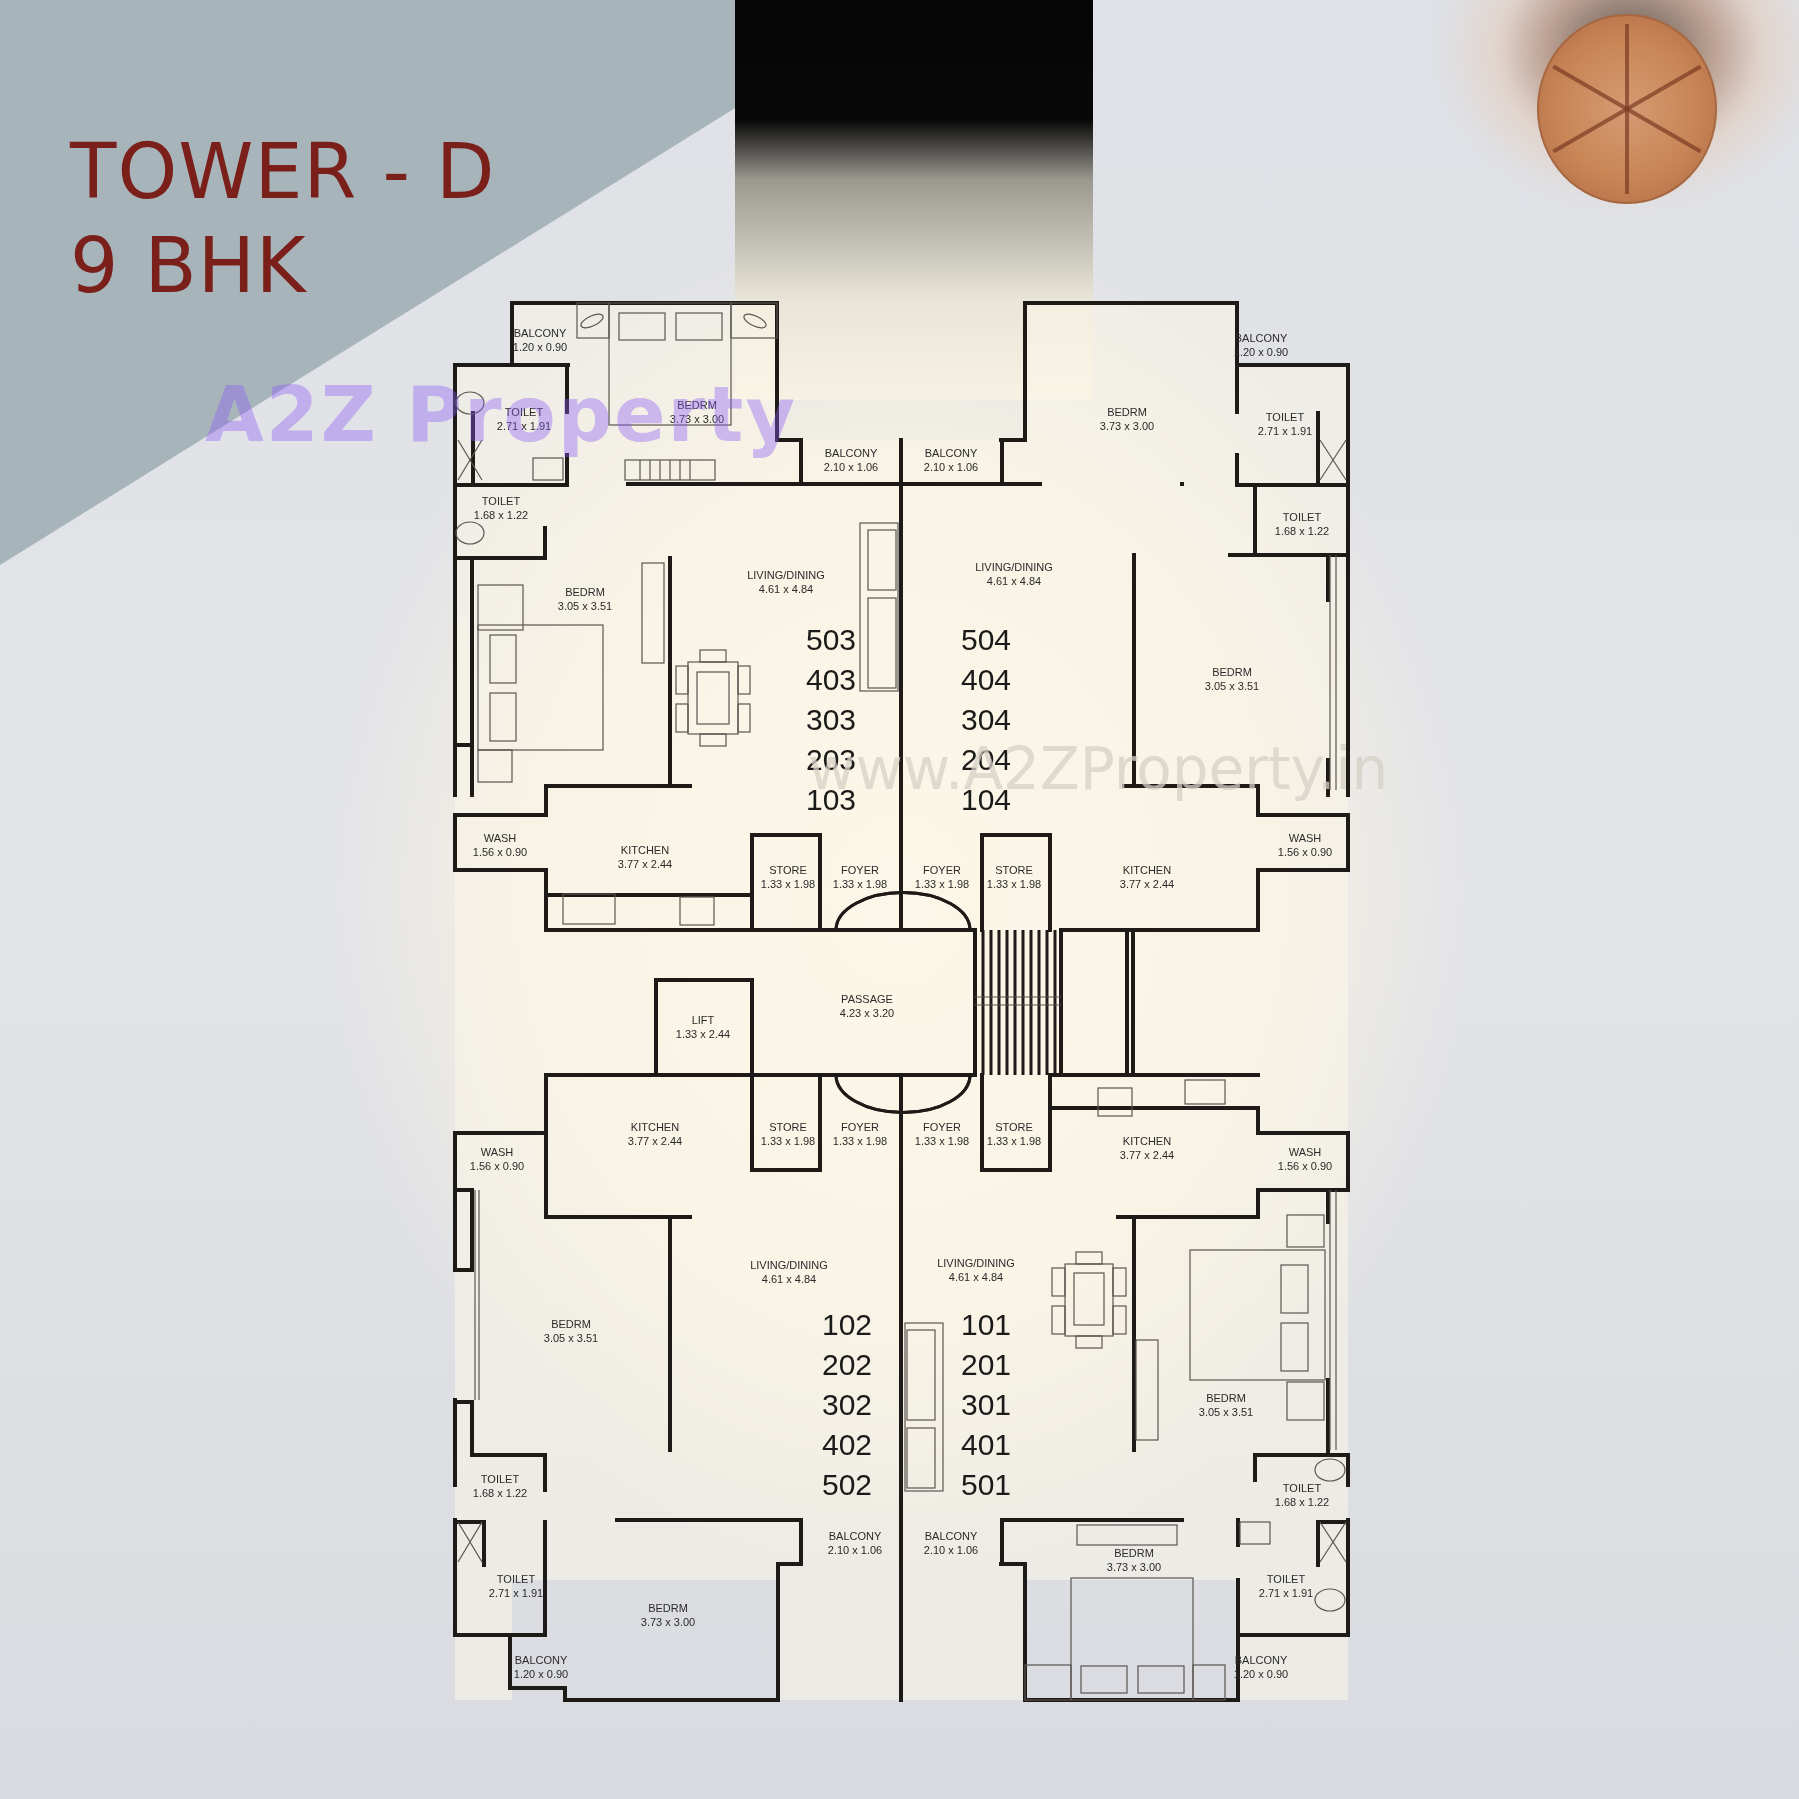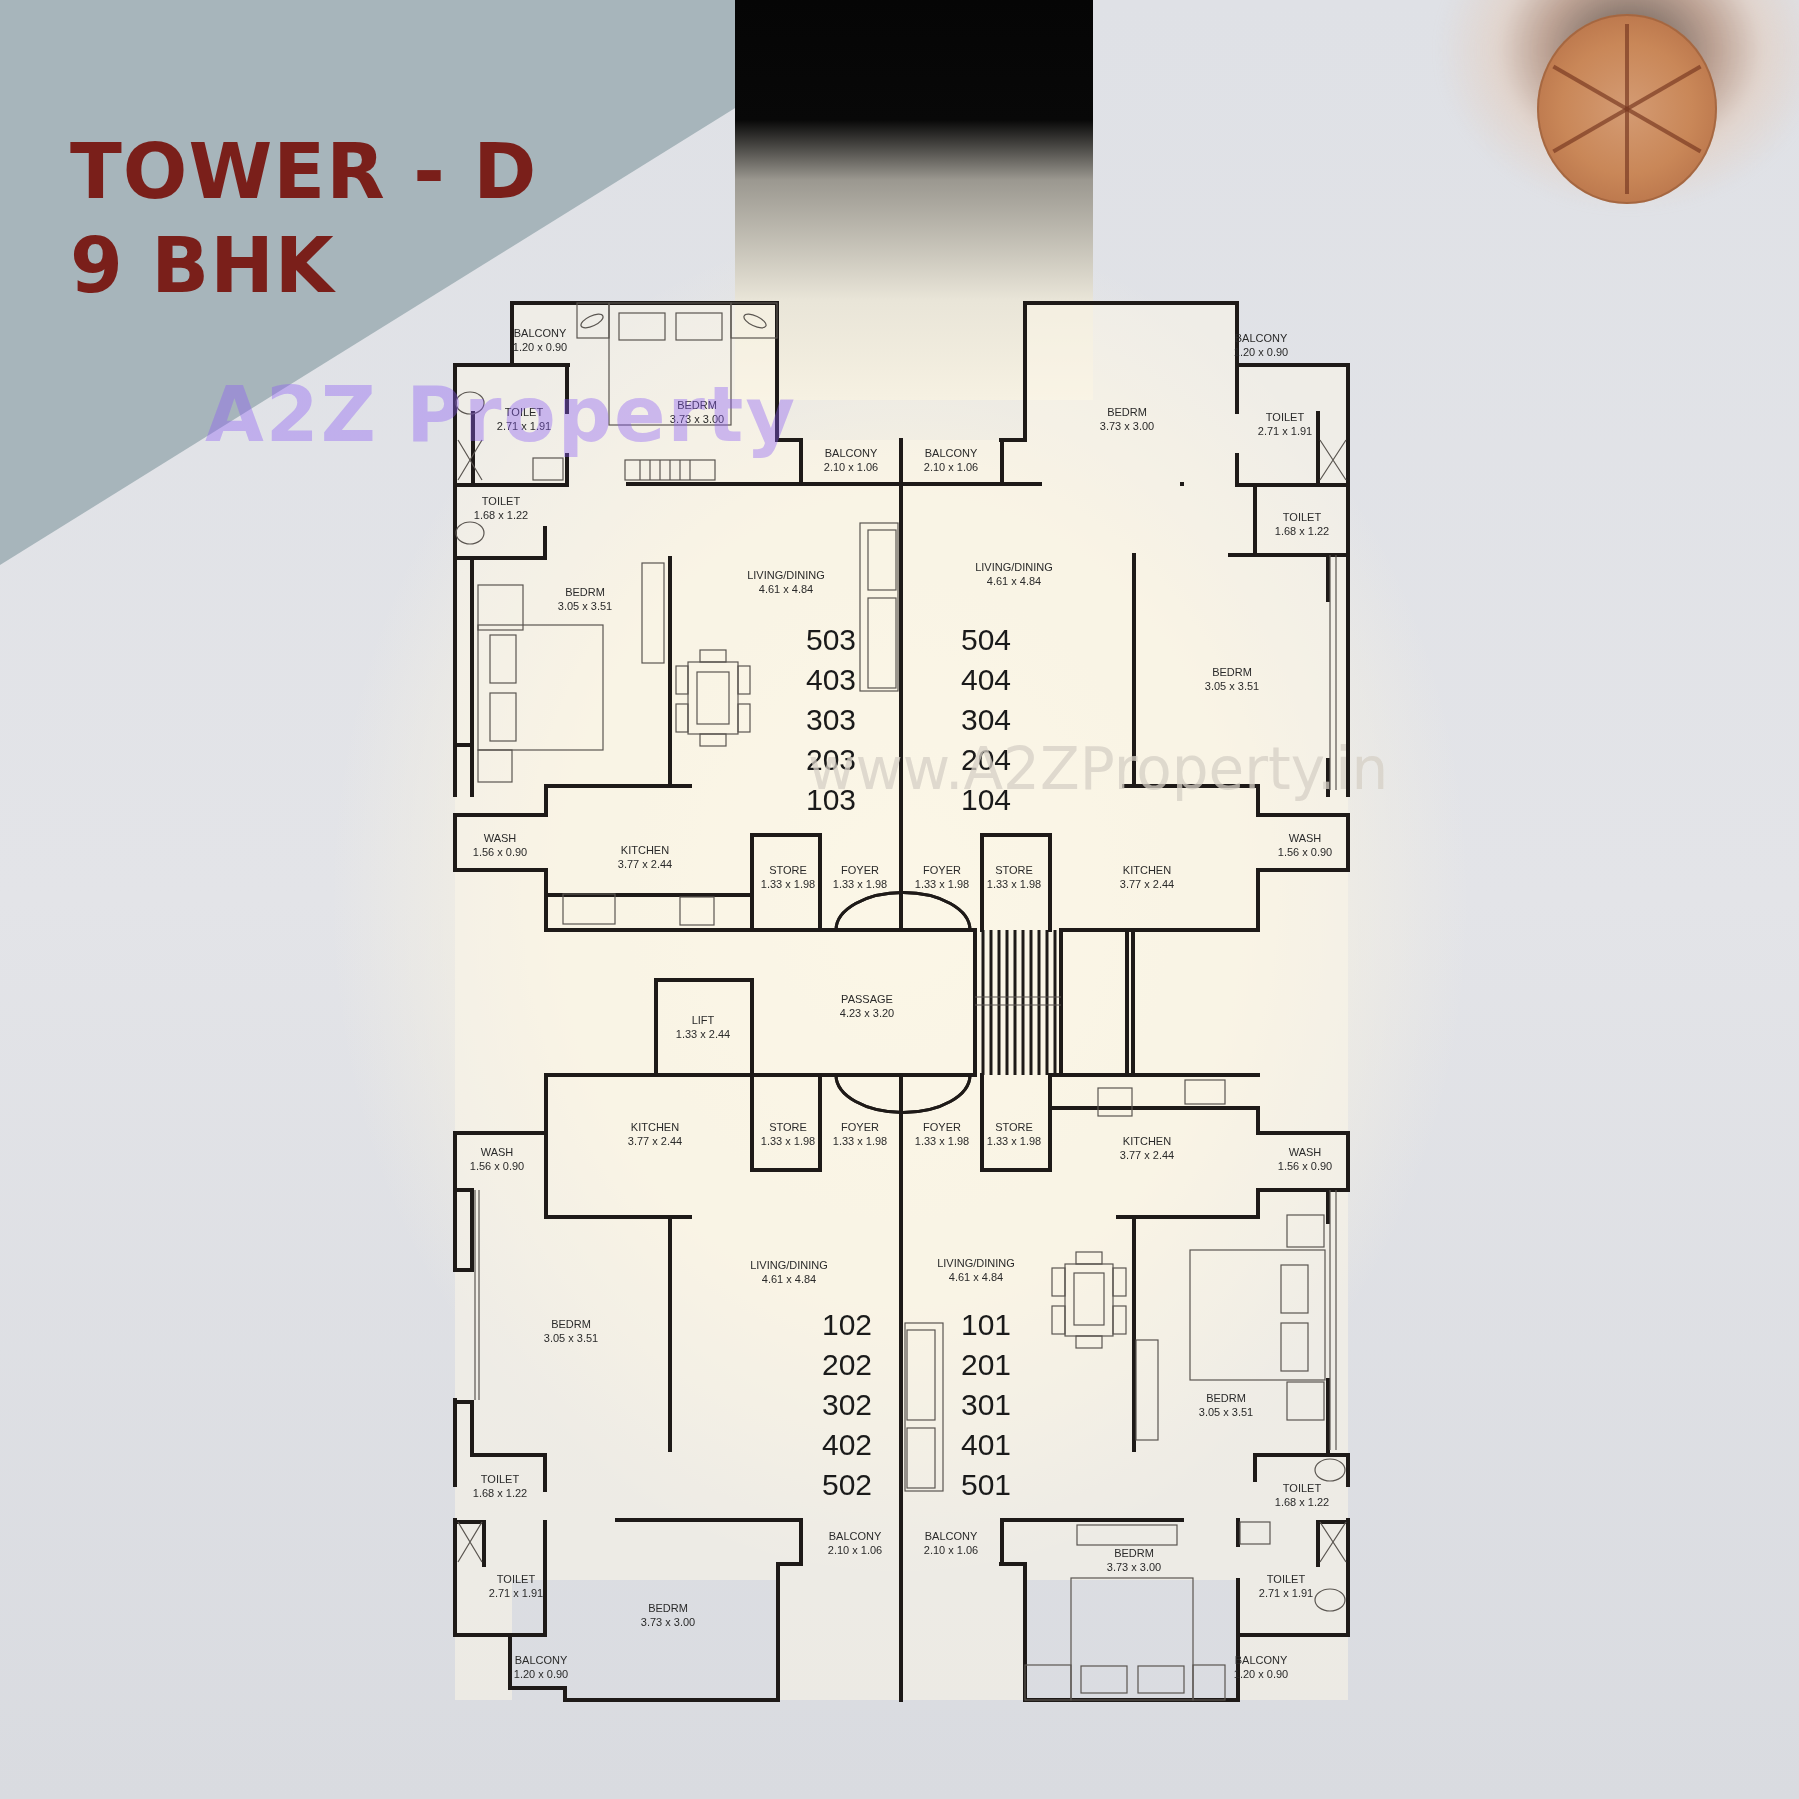--- a/index.html
+++ b/index.html
@@ -16,21 +16,21 @@
       background:linear-gradient(180deg,#050505 0%,#080808 30%,#9b9890 45%,#e9e5d8 75%,#f6f1e2 100%);}
   .burst{position:absolute;left:1250px;top:-60px;width:560px;height:460px;
       background:radial-gradient(ellipse 240px 200px at 380px 110px, rgba(70,58,50,0.85) 0%, rgba(160,110,80,0.55) 35%, rgba(230,190,160,0.35) 55%, rgba(230,230,232,0) 80%);
       filter:blur(6px);}
   .bead{position:absolute;left:1537px;top:14px;width:180px;height:190px;border-radius:50%;
       background:radial-gradient(circle at 50% 50%,#d49b73 0%,#c98758 50%,#b9744a 80%,#9c5e3a 100%);
       box-shadow:0 0 0 2px rgba(120,70,40,0.35) inset;}
   .bead::before,.bead::after{content:"";position:absolute;left:88px;top:10px;width:4px;height:170px;background:#7b3a22;opacity:.7;}
   .bead::after{transform:rotate(60deg);}
   .bead-line3{position:absolute;left:88px;top:10px;width:4px;height:170px;background:#7b3a22;opacity:.7;transform:rotate(-60deg);}
-  .title{position:absolute;left:70px;top:125px;color:#7a1f1a;font-weight:bold;
+  .title{position:absolute;left:70px;top:125px;color:#7a1f1a;font-weight:normal;
       font-size:76px;line-height:94px;letter-spacing:1px;
       font-family:"DejaVu Sans","Liberation Sans",sans-serif;}
   .title div{white-space:nowrap;}
   svg.plan{position:absolute;left:0;top:0;}
   .wm-logo{position:absolute;left:205px;top:370px;font-size:76px;font-weight:bold;opacity:.38;
       font-family:"DejaVu Sans",sans-serif;letter-spacing:2px;white-space:nowrap;}
   .wm-url{position:absolute;left:808px;top:735px;font-size:58px;color:#d6d0c6;opacity:.75;
       font-family:"DejaVu Sans",sans-serif;white-space:nowrap;pointer-events:none;}
   .rl{font-family:"Liberation Sans","DejaVu Sans",sans-serif;font-size:11px;fill:#2a2a2a;text-anchor:middle;}
   .un{font-family:"Liberation Sans","DejaVu Sans",sans-serif;font-size:30px;fill:#1a1a1a;text-anchor:middle;}

